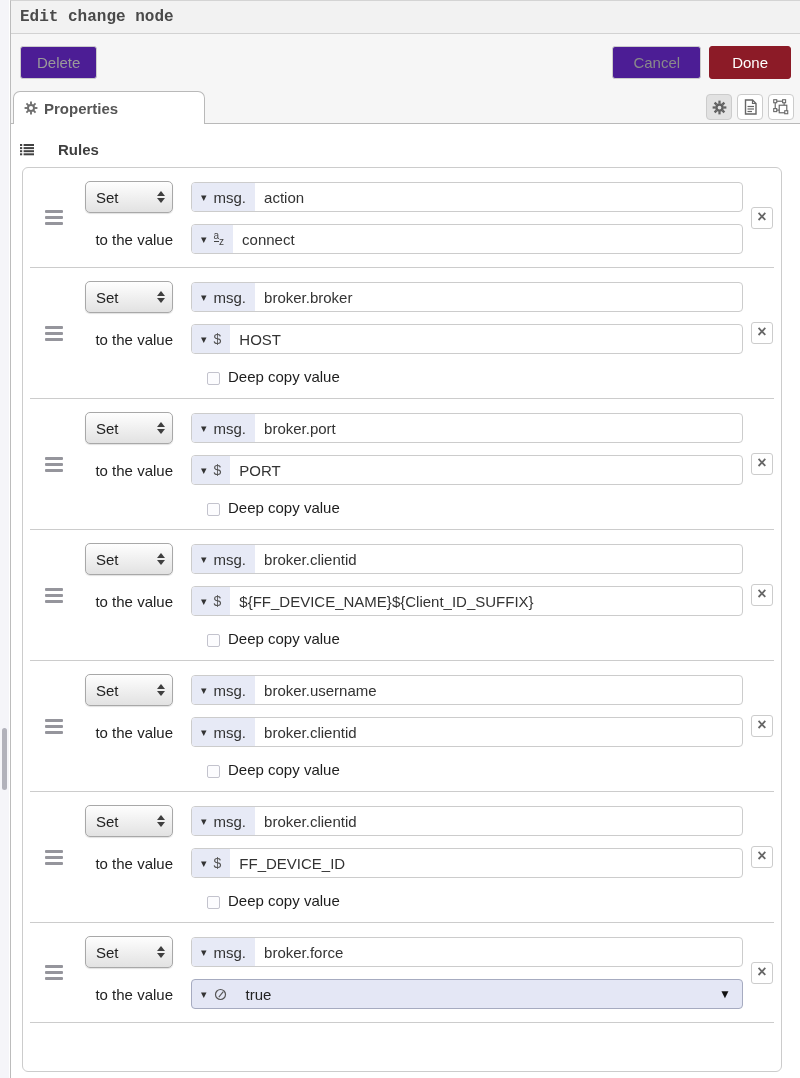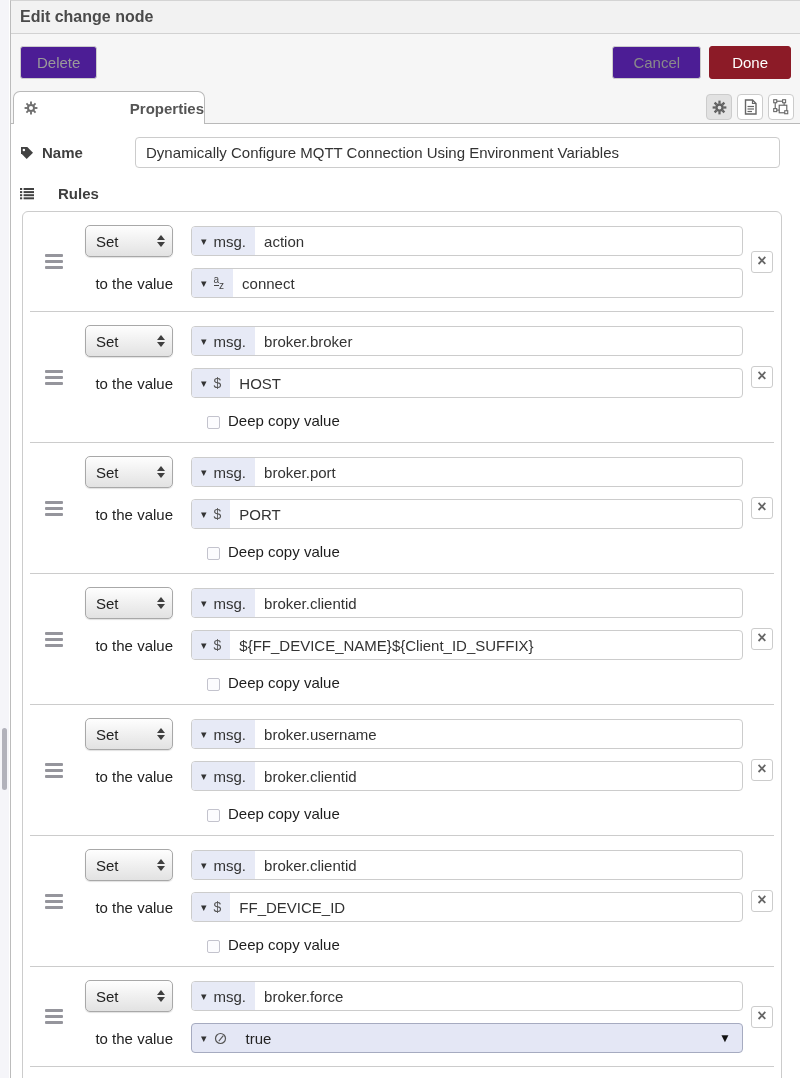--- a/index.html
+++ b/index.html
@@ -11,35 +11,35 @@
   .scroll-track { position:absolute; left:0; top:0; width:9px; height:1078px; background:#f5f5f9; }
   .scroll-thumb { position:absolute; left:2px; top:728px; width:5px; height:62px;
     background:#b2b2bb; border-radius:3px; }
 
   
   .tray { position:absolute; left:10px; top:0; right:0; height:1078px;
     border-left:1px solid #bcbcbc; border-top:1px solid #d4d4d4;
     background:#fff; display:flex; flex-direction:column; }
 
   .hdr { height:33px; background:#f2f2f2; border-bottom:1px solid #d2d2d2;
-    display:flex; align-items:center; padding-left:9px; }
+    display:flex; align-items:center; padding-left:9px;font-family:Liberation Mono, monospace; }
   .hdr-title { font-size:16px; font-weight:bold; color:#4a4a4a; }
 
   .btnbar { height:57px; background:#f6f6f6; display:flex; align-items:center; padding:0 9px; }
   .btn { height:33px; border:1px solid #ccc; border-radius:3px; background:#4c1d95;
     font-size:15px; padding:0 16px; font-family:inherit; cursor:pointer; }
   .btn-delete { color:#9a9a9a; }
   .btn-cancel { color:#8a8a8a; margin-left:auto; padding:0 20px; }
   .btn-done { background:#8C1B27; border-color:#8C1B27; color:#fff; margin-left:8px; padding:0 22px; }
 
   .tabbar { height:33px; background:#f6f6f6; position:relative; }
   .tabbar-line { position:absolute; left:0; right:0; bottom:0; height:1px; background:#b9b9b9; }
   .tab { position:absolute; left:2px; top:0; width:192px; height:33px; background:#fff;
     border:1px solid #b9b9b9; border-bottom:none; border-radius:7px 7px 0 0; z-index:2;
-    display:flex; align-items:center; gap:6px; padding-left:10px;justify-content:space-between; }
+    display:flex; align-items:center; gap:6px; padding-left:10px; }
   .tab-label { font-size:15px; font-weight:bold; color:#555; }
   .tab-icons { position:absolute; right:6px; top:3px; display:flex; gap:5px; z-index:2; }
   .icon-btn { width:26px; height:26px; border:1px solid #ccc; border-radius:4px; background:#fff;
     display:flex; align-items:center; justify-content:center; padding:0; cursor:pointer; }
   .icon-btn.active { background:#e2e2e2; }
 
   .form { flex:1; background:#fff; overflow:hidden; }
 
   .name-row { display:flex; align-items:center; margin:13px 20px 0 9px; }
   .name-label { display:flex; align-items:center; gap:8px; width:115px;
@@ -181,30 +181,20 @@
           <rect x="10.8" y="0.8" width="3.4" height="3.4" fill="#fff" stroke="#666" stroke-width="1.2"></rect>
           <rect x="0.8" y="10.8" width="3.4" height="3.4" fill="#fff" stroke="#666" stroke-width="1.2"></rect>
           <rect x="13.2" y="13.2" width="3.4" height="3.4" fill="#fff" stroke="#666" stroke-width="1.2"></rect>
         </svg>
       </button>
     </div>
   </div>
 
   <div class="form">
 
-    <div class="name-row">
-      <span class="name-label">
-        <svg width="14" height="14" viewBox="0 0 14 14">
-          <path d="M7.3 1 L13 6.7 L6.7 13 L1 7.3 L1 1 Z" fill="#424242"></path>
-          <circle cx="3.9" cy="3.9" r="1.25" fill="#fff"></circle>
-        </svg>
-        <span>Name</span>
-      </span>
-      <input class="name-input" type="text" value="Dynamically Configure MQTT Connection Using Environment Variables" style="">
-    </div>
 
     <div class="rules-label">
       <svg width="14" height="13" viewBox="0 0 14 12">
         <g fill="#424242">
           <rect x="0" y="0.5" width="2.2" height="2"></rect>
             <rect x="3.6" y="0.5" width="10.4" height="2"></rect>
           <rect x="0" y="3.6" width="2.2" height="2"></rect>
             <rect x="3.6" y="3.6" width="10.4" height="2"></rect>
           <rect x="0" y="6.7" width="2.2" height="2"></rect>
             <rect x="3.6" y="6.7" width="10.4" height="2"></rect>

